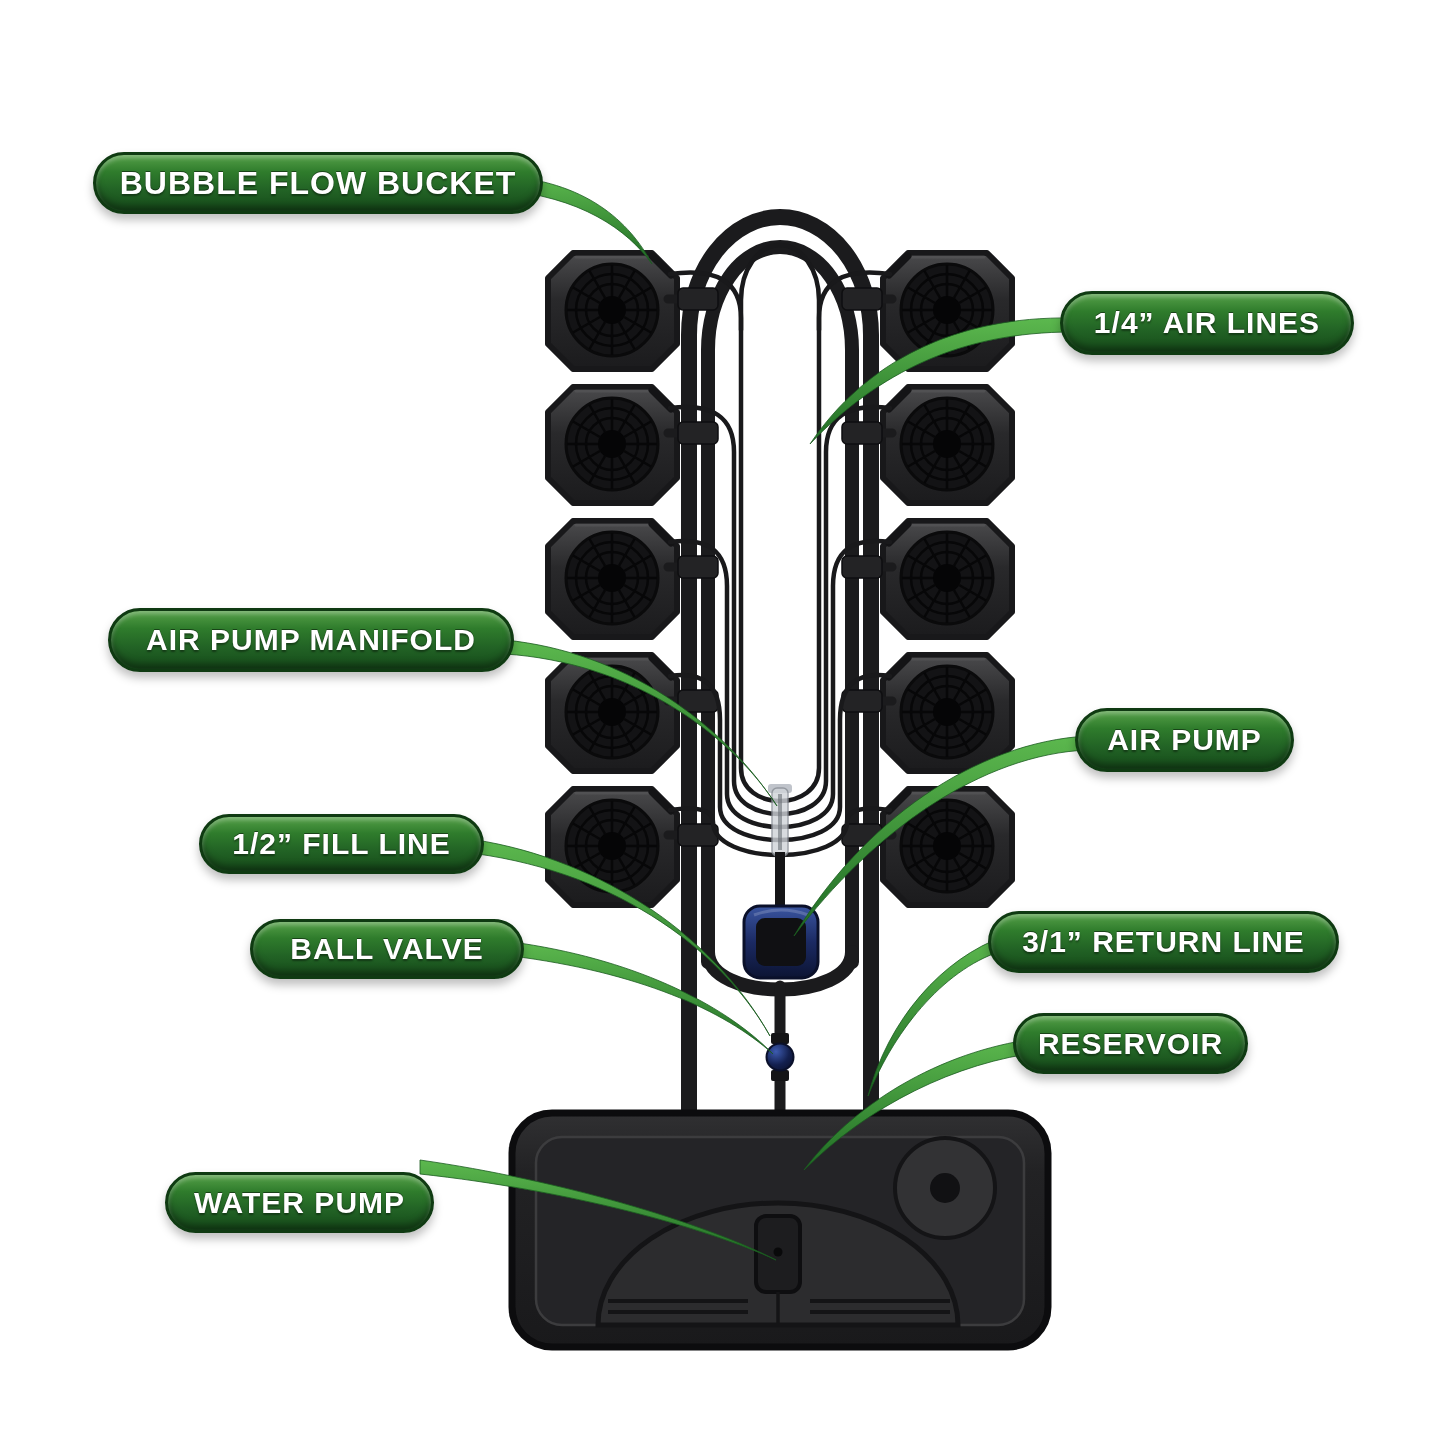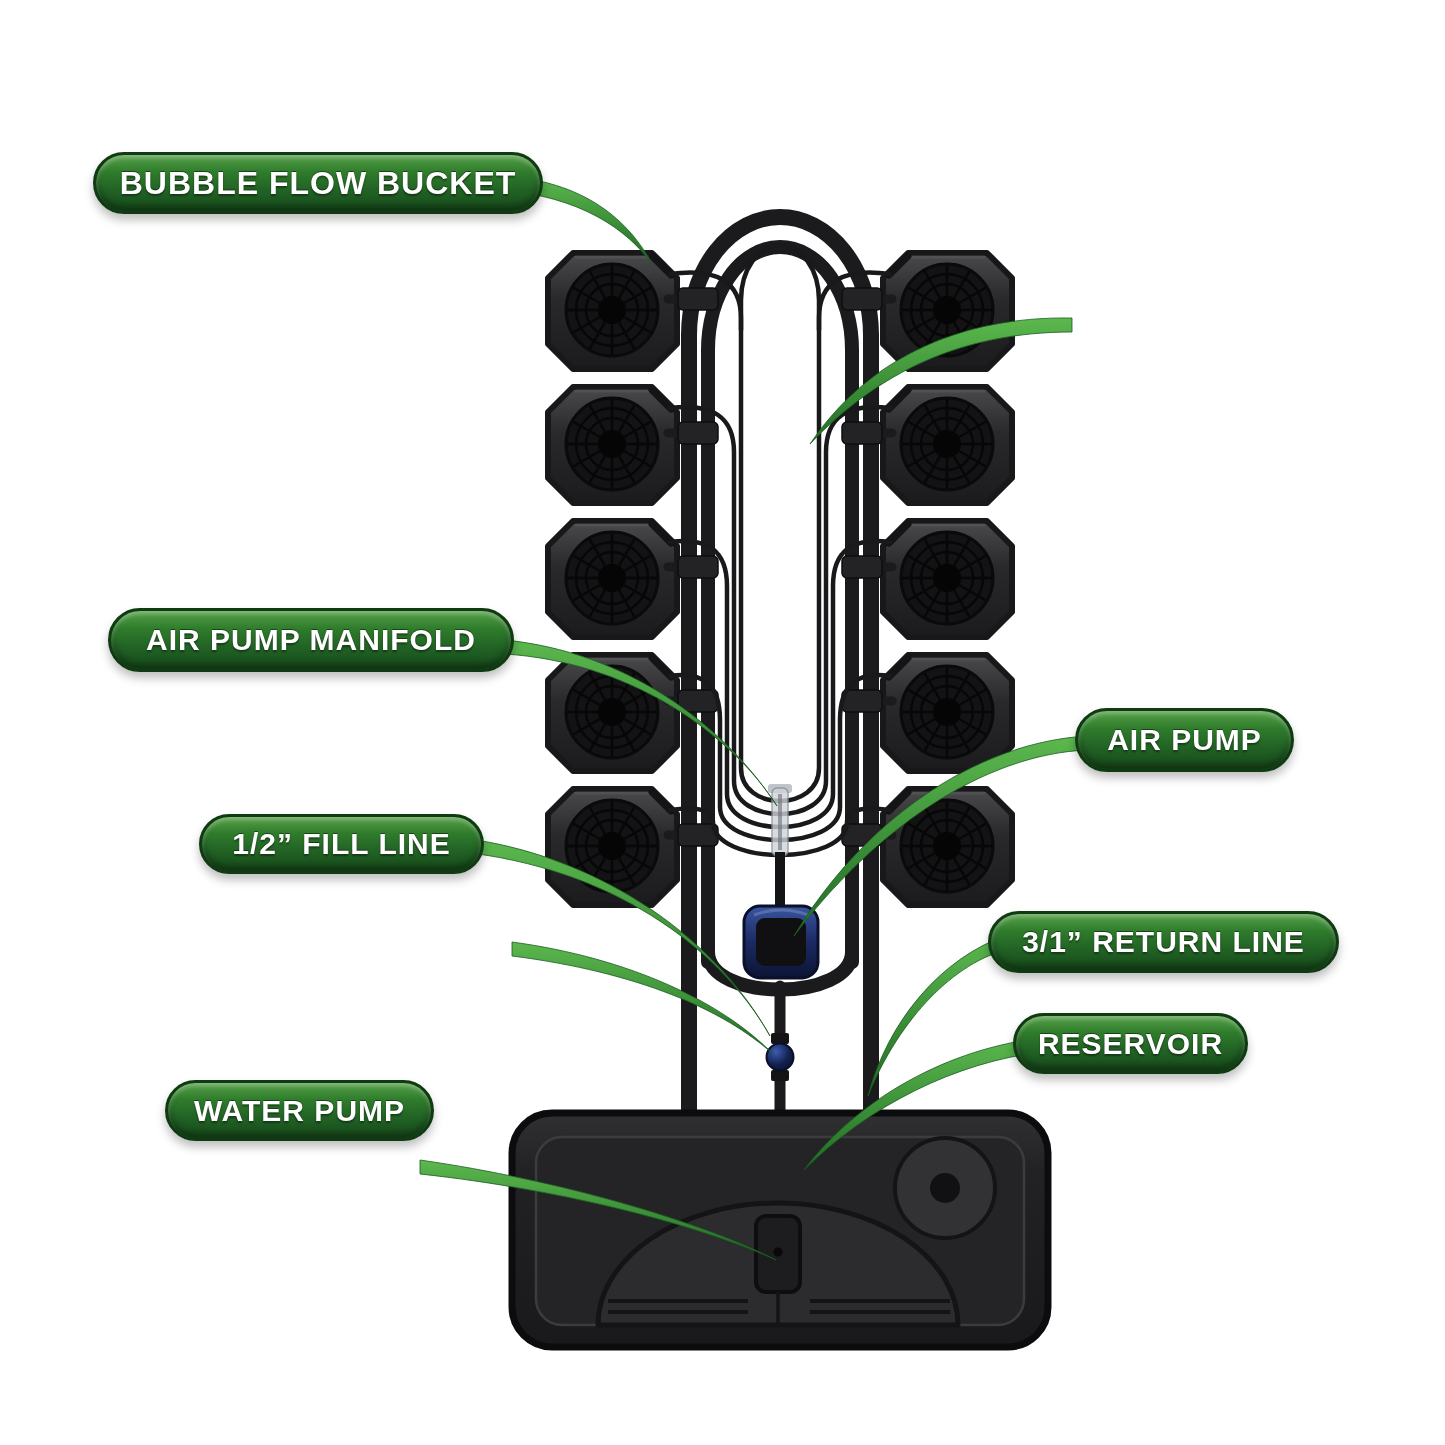--- a/index.html
+++ b/index.html
@@ -14,21 +14,21 @@
         color:#fff;font-weight:700;font-size:30px;letter-spacing:1px;white-space:nowrap;
         text-shadow:0 -1px 0 rgba(0,0,0,.45), 0 2px 2px rgba(0,0,0,.4);}
   .lb1{left:93px;  top:152px;  width:450px;height:62px;font-size:32px;}
   .lb2{left:1060px;top:291px;  width:294px;height:64px;}
   .lb3{left:108px; top:608px;  width:406px;height:64px;}
   .lb4{left:1075px;top:708px;  width:219px;height:64px;}
   .lb5{left:199px; top:814px;  width:285px;height:60px;}
   .lb6{left:250px; top:919px;  width:274px;height:60px;}
   .lb7{left:988px; top:911px;  width:351px;height:62px;}
   .lb8{left:1013px;top:1013px; width:235px;height:61px;}
-  .lb9{left:165px; top:1080px; width:269px;height:61px;}
+  .lb9{left:165px; top:1172px; width:269px;height:61px;}
 </style>
 </head>
 <body>
 
 <div class="stage">
 <svg width="1445" height="1445" viewBox="0 0 1445 1445">
   <defs>
     <linearGradient id="gBucket" x1="0" y1="0" x2="0" y2="1">
       <stop offset="0" stop-color="#4a4a4c"></stop>
           <stop offset="0.4" stop-color="#29292b"></stop>
@@ -152,19 +152,21 @@
     <path d="M1088,736 C975,742 862,822 794,936 C872,832 982,754 1088,750 Z"></path>
     <path d="M462,838 C592,854 712,932 770,1036 C718,944 608,868 462,852 Z"></path>
     <path d="M512,942 C630,958 722,1002 773,1054 C724,1010 638,972 512,956 Z"></path>
     <path d="M1005,936 C942,958 888,1020 868,1096 C896,1026 948,966 1005,950 Z"></path>
     <path d="M1042,1038 C950,1048 858,1098 804,1170 C868,1106 956,1062 1042,1052 Z"></path>
     <path d="M420,1160 C560,1180 702,1222 776,1260 C708,1228 568,1190 420,1174 Z"></path>
   </g>
 </svg>
 
 <div class="pill lb1">BUBBLE FLOW BUCKET</div>
+<div class="pill lb2">1/4” AIR LINES</div>
 <div class="pill lb3">AIR PUMP MANIFOLD</div>
 <div class="pill lb4">AIR PUMP</div>
 <div class="pill lb5">1/2” FILL LINE</div>
+<div class="pill lb6">BALL VALVE</div>
 <div class="pill lb7">3/1” RETURN LINE</div>
 <div class="pill lb8">RESERVOIR</div>
 <div class="pill lb9">WATER PUMP</div>
 </div>
 
 </body></html>

